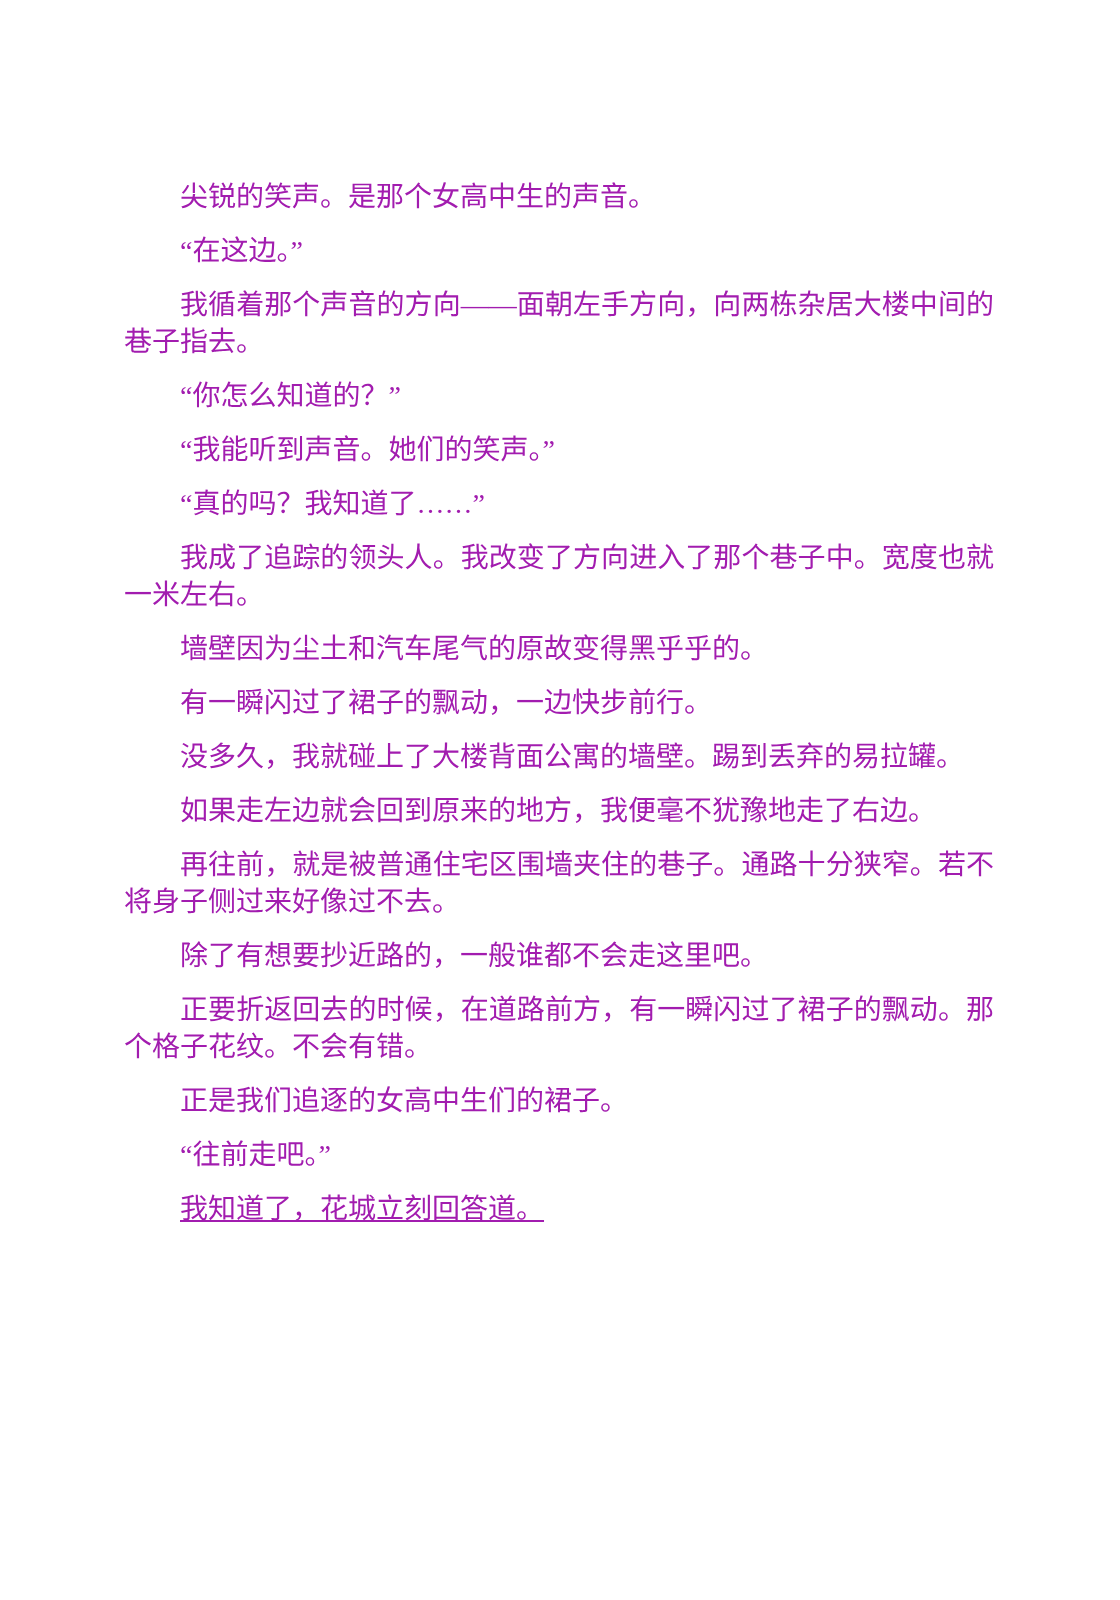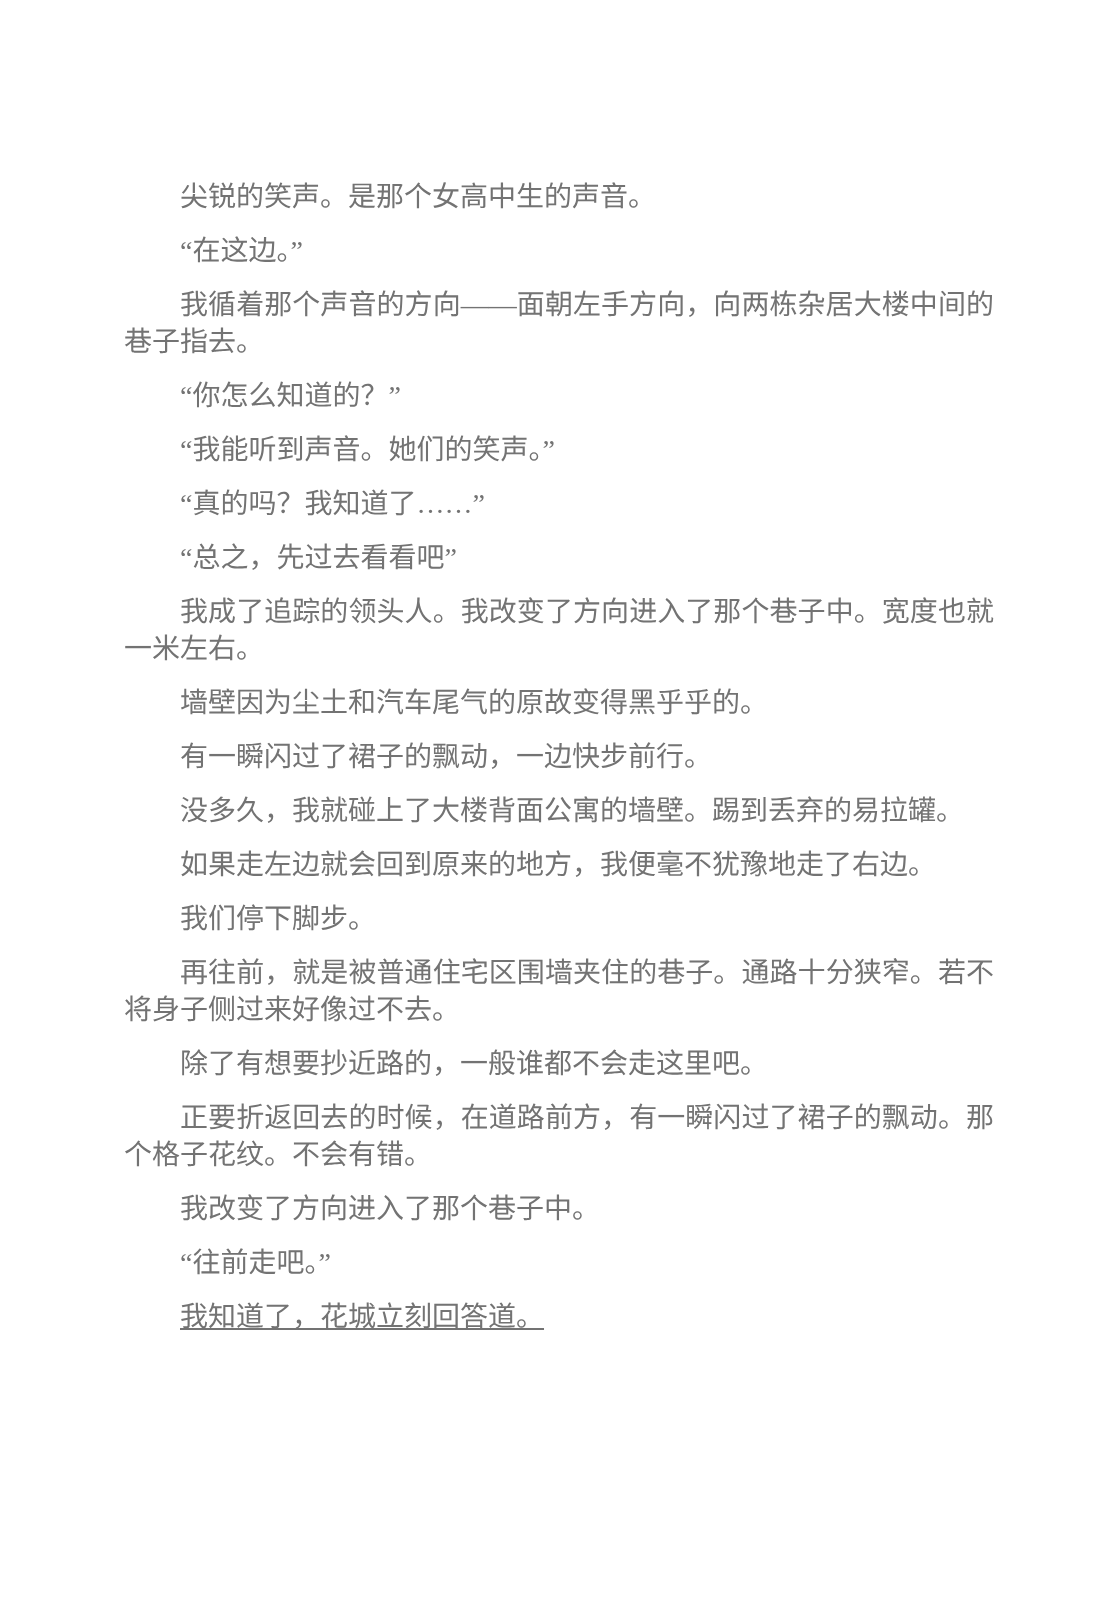--- a/index.html
+++ b/index.html
@@ -17,21 +17,21 @@
     width: 1120px;
     min-height: 1600px;
     background: #ffffff;
     padding: 178px 126px 40px 124px;
   }
   .text-block p {
     margin: 0 0 17px 0;
     font-family: "Liberation Serif", "DejaVu Serif", serif;
     font-size: 28px;
     line-height: 37px;
-    color: #737373;
+    color: #a21caf;
     text-indent: 2em;
     text-align: justify;
     letter-spacing: 0;
     word-break: break-all;
   }
   .text-block p:last-child {
     margin-bottom: 16px;
     text-decoration: underline;
   }
 </style>
@@ -39,27 +39,25 @@
 <body style="background: rgb(255, 255, 255);">
 
 <div class="page">
   <div class="text-block" style="color: rgb(0, 0, 0);">
       <p>尖锐的笑声。是那个女高中生的声音。</p>
       <p>“在这边。”</p>
       <p>我循着那个声音的方向——面朝左手方向，向两栋杂居大楼中间的巷子指去。</p>
       <p>“你怎么知道的？”</p>
       <p>“我能听到声音。她们的笑声。”</p>
       <p>“真的吗？我知道了……”</p>
-      <p>“总之，先过去看看吧”</p>
       <p>我成了追踪的领头人。我改变了方向进入了那个巷子中。宽度也就一米左右。</p>
       <p>墙壁因为尘土和汽车尾气的原故变得黑乎乎的。</p>
       <p>有一瞬闪过了裙子的飘动，一边快步前行。</p>
       <p>没多久，我就碰上了大楼背面公寓的墙壁。踢到丢弃的易拉罐。</p>
       <p>如果走左边就会回到原来的地方，我便毫不犹豫地走了右边。</p>
-      <p>我们停下脚步。</p>
       <p>再往前，就是被普通住宅区围墙夹住的巷子。通路十分狭窄。若不将身子侧过来好像过不去。</p>
       <p>除了有想要抄近路的，一般谁都不会走这里吧。</p>
       <p>正要折返回去的时候，在道路前方，有一瞬闪过了裙子的飘动。那个格子花纹。不会有错。</p>
-      <p>我改变了方向进入了那个巷子中。</p>
+      <p>正是我们追逐的女高中生们的裙子。</p>
       <p>“往前走吧。”</p>
       <p>我知道了，花城立刻回答道。</p>
     </div>
 </div>
 
 </body></html>

